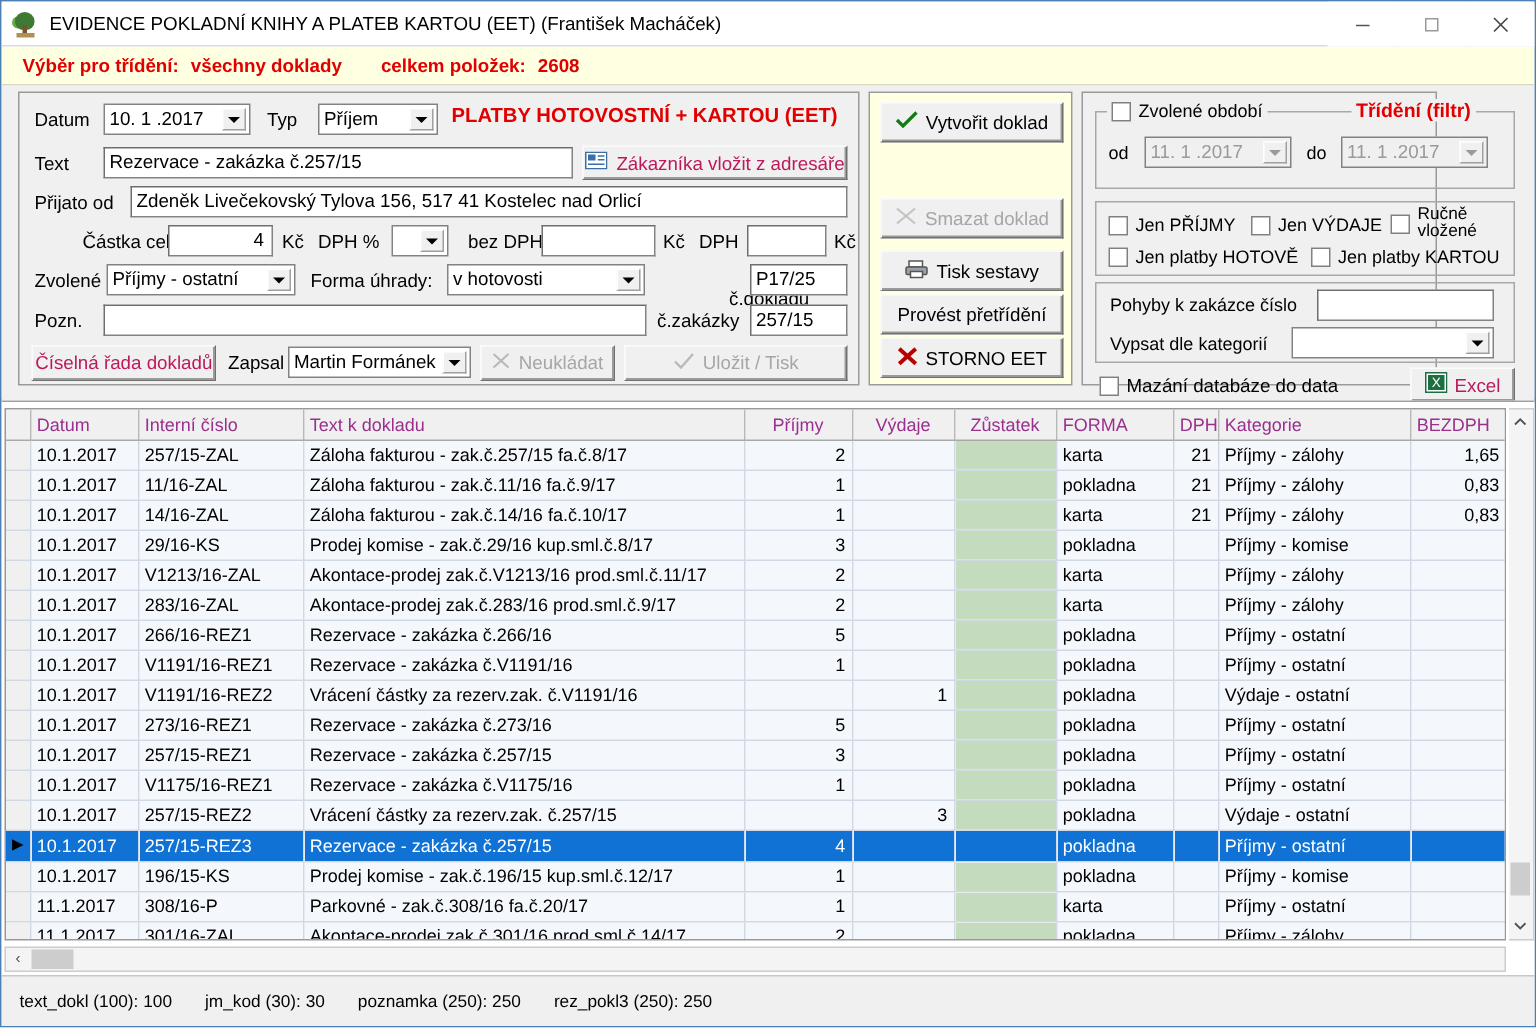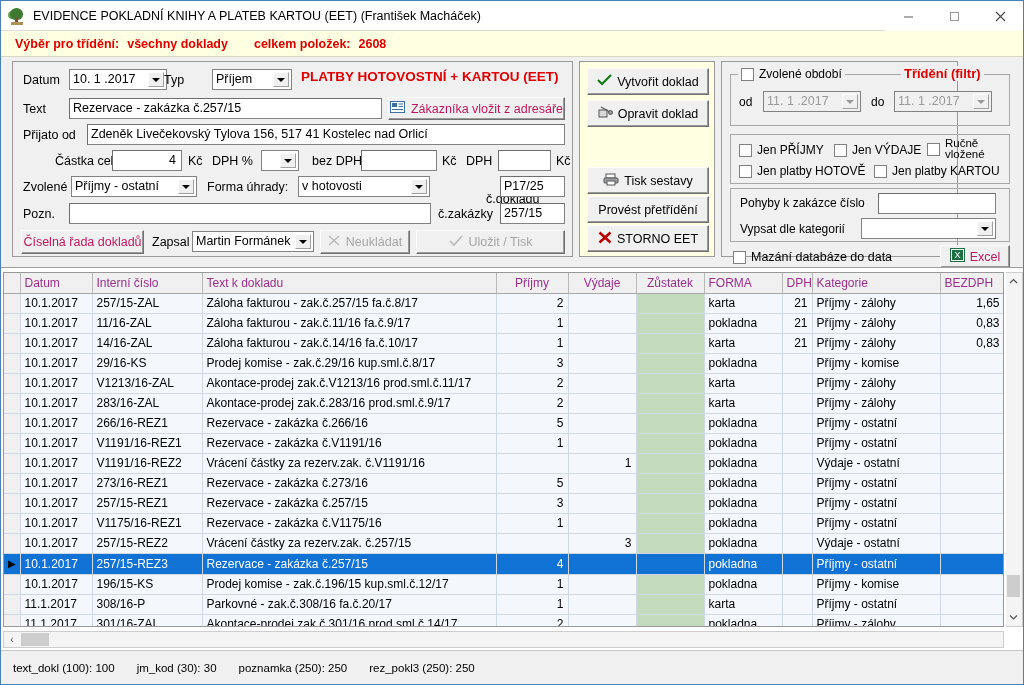--- a/index.html
+++ b/index.html
@@ -275,21 +275,21 @@
   <div class="formarea">
 
     <div class="leftpanel">
 
       <div class="redtitle" style="left:288px; top:7px;">PLATBY HOTOVOSTNÍ + KARTOU (EET)</div>
 
       <div class="lbl" style="left:10px; top:11px;">Datum</div>
       <div class="combo" style="left:56px; top:7px; width:98px;">
         <span>10. 1 .2017</span><span class="arrow"></span>
       </div>
-      <div class="lbl" style="left:151px; top:11px;">Typ</div>
+      <div class="lbl" style="left:165px; top:11px;">Typ</div>
       <div class="combo" style="left:199px; top:7px; width:80px;">
         <span>Příjem</span><span class="arrow"></span>
       </div>
 
       <div class="lbl" style="left:10px; top:40px;">Text</div>
       <div class="fld" style="left:56px; top:36px; width:313px;">Rezervace - zakázka č.257/15</div>
       <div class="btn" style="left:375px; top:35px; width:177px; height:23px; gap:6px;">
         <span>
           <svg width="15" height="12" viewBox="0 0 15 12">
               <rect x="0.5" y="0.5" width="14" height="11" fill="#fff" stroke="#3a6ea5"></rect>
@@ -361,29 +361,28 @@
 
     <div class="midpanel">
       <div class="actbtn" style="top:6px;">
         <span>
           <svg width="15" height="12" viewBox="0 0 15 12">
               <polyline points="1,6 5,10 14,1" fill="none" stroke="#127c12" stroke-width="2.2"></polyline>
             </svg>
         </span>
         <span>Vytvořit doklad</span>
       </div>
-      <div class="actbtn" style="top:38px;">
+      <div class="actbtn disabled" style="top:70px;">
         <span>
-          <svg width="15" height="13" viewBox="0 0 15 13">
-              <rect x="1" y="4" width="8" height="7" fill="#d8d8d8" stroke="#555"></rect>
-              <line x1="3" y1="1" x2="12" y2="6" stroke="#555" stroke-width="1.3"></line>
-              <circle cx="12.5" cy="6.5" r="2" fill="#9a9a9a" stroke="#555"></circle>
+          <svg width="15" height="12" viewBox="0 0 15 12">
+              <line x1="1" y1="1" x2="13" y2="11" stroke="#c4c4c4" stroke-width="1.5"></line>
+              <line x1="13" y1="1" x2="1" y2="11" stroke="#c4c4c4" stroke-width="1.5"></line>
             </svg>
         </span>
-        <span>Opravit doklad</span>
+        <span>Smazat doklad</span>
       </div>
       <div class="actbtn" style="top:105px;">
         <span>
           <svg width="16" height="13" viewBox="0 0 16 13">
               <rect x="3" y="1" width="9" height="4" fill="#fff" stroke="#555"></rect>
               <rect x="1" y="5" width="14" height="5" rx="1" fill="#9aa2a8" stroke="#555"></rect>
               <rect x="4" y="8" width="8" height="4" fill="#fff" stroke="#555"></rect>
             </svg>
         </span>
         <span>Tisk sestavy</span>

